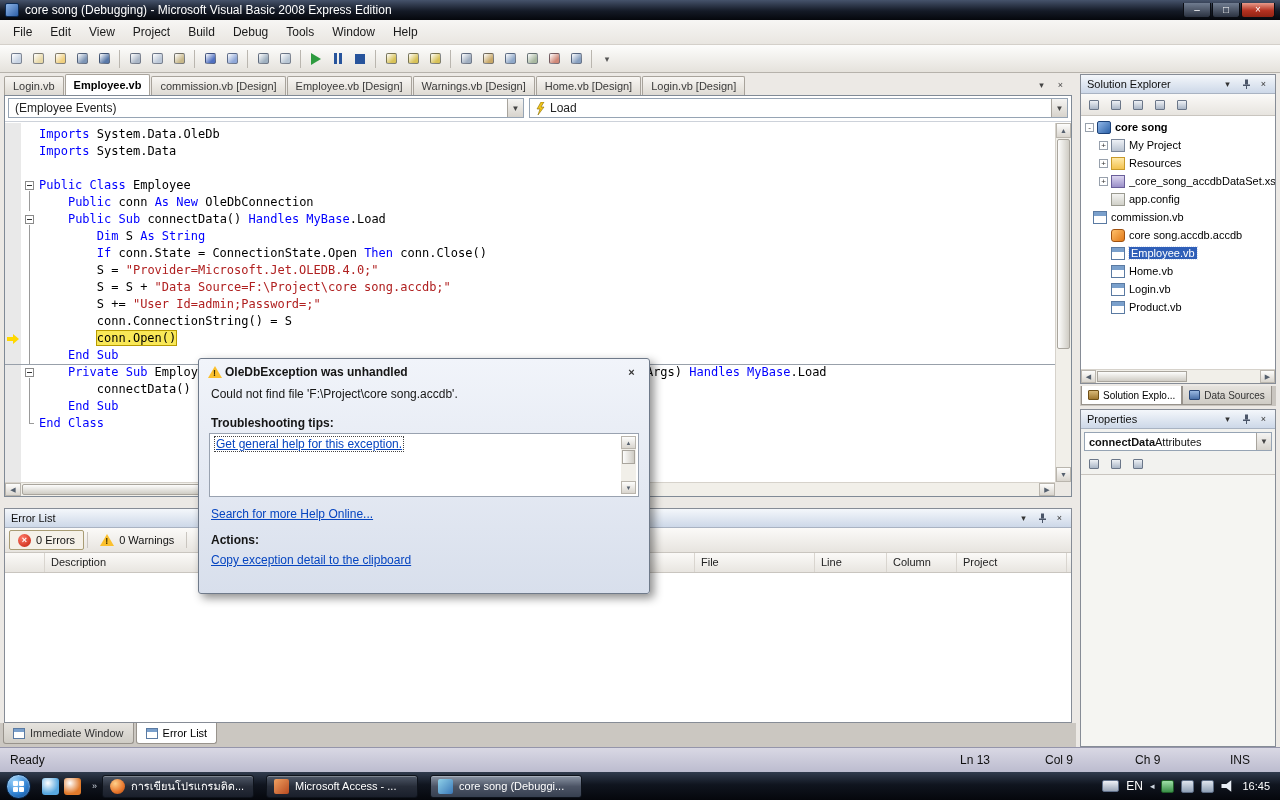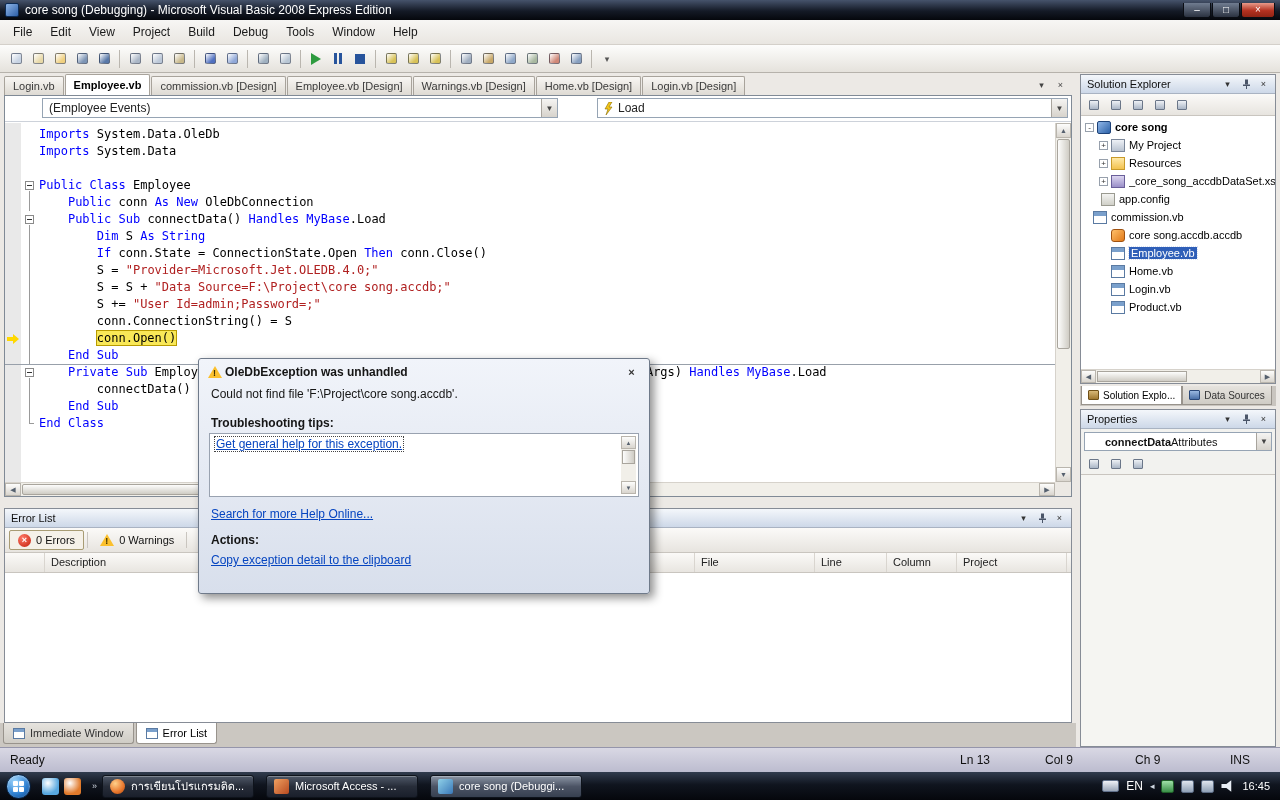--- a/index.html
+++ b/index.html
@@ -30,21 +30,21 @@
   
   .doctabs{position:absolute;left:4px;top:74px;width:1036px;height:21px;display:flex;align-items:flex-end;overflow:hidden;}
   .doctab{height:19px;padding:0 8px;display:flex;align-items:center;font-size:11px;color:#3a3a3a;background:linear-gradient(#f8f6f3,#dedad3);border:1px solid #a8a39b;border-bottom:none;border-radius:2px 2px 0 0;margin-right:1px;white-space:nowrap;flex:none;}
   .doctab.active{background:#fff;font-weight:bold;color:#000;height:21px;}
   .tabstrip-btns{position:absolute;right:212px;top:77px;display:flex;gap:4px;}
   .tabstrip-btn{width:15px;height:15px;display:flex;align-items:center;justify-content:center;font-size:9px;color:#444;}
 
   
   .editor{position:absolute;left:4px;top:95px;width:1068px;height:402px;border:1px solid #808a96;background:#fff;}
   .combos{height:26px;display:flex;border-bottom:1px solid #cdd2da;background:#fff;padding:2px 3px;gap:5px;}
-  .combo{height:20px;border:1px solid #96a4b4;display:flex;align-items:center;padding-left:6px;background:#fff;color:#222;margin-left:34px;}
+  .combo{height:20px;border:1px solid #96a4b4;display:flex;align-items:center;padding-left:6px;background:#fff;color:#222;}
   .combo.left{width:516px;}
   .combo.right{flex:1;}
   .combo .dd{margin-left:auto;width:16px;height:18px;background:linear-gradient(#f5f4f2,#d7d3cc);border-left:1px solid #a8a49d;display:flex;align-items:center;justify-content:center;font-size:8px;color:#444;}
   .bolt{margin-right:5px;display:flex;}
   .codewrap{position:absolute;left:0;top:27px;right:16px;bottom:14px;overflow:hidden;font-family:"DejaVu Sans Mono",monospace;font-size:12px;line-height:17px;background:linear-gradient(90deg,#e9e9e9 0 16px,#fff 16px);padding-top:3px;}
   .code-line{display:flex;height:17px;white-space:pre;}
   .code-line.proc-sep{box-shadow:inset 0 1px 0 #98a0aa;}
   .ind-cell{width:16px;flex:none;position:relative;}
   .fold-cell{width:18px;flex:none;position:relative;}
   .f-line{background:linear-gradient(#9a9a9a,#9a9a9a) 8px 0/1px 100% no-repeat;}
@@ -123,21 +123,21 @@
   .se-tabstrip{position:absolute;left:1080px;top:386px;width:196px;height:20px;display:flex;background:#c9c5bf;padding-left:1px;align-items:flex-start;}
   .setab{height:19px;display:flex;align-items:center;gap:4px;padding:0 6px;font-size:10px;background:linear-gradient(#e6e3de,#cfccc5);border:1px solid #98938c;border-top:none;color:#333;white-space:nowrap;}
   .setab.active{background:#fff;color:#000;}
   .setab-ico{width:11px;height:10px;border-radius:1px;flex:none;}
   .setab-ico.t1{background:linear-gradient(#d8b878,#a07830);border:1px solid #705018;}
   .setab-ico.t2{background:linear-gradient(#9ab8e0,#4a70a8);border:1px solid #2a4878;}
 
   
   .props{position:absolute;left:1080px;top:409px;width:196px;height:338px;border:1px solid #868c96;background:#f2f2ef;display:flex;flex-direction:column;}
   .obj-row{padding:3px 3px 2px;flex:none;}
-  .obj-combo{height:19px;border:1px solid #96a4b4;background:#fff;display:flex;align-items:center;font-size:11px;padding-left:20px;}
+  .obj-combo{height:19px;border:1px solid #96a4b4;background:#fff;display:flex;align-items:center;font-size:11px;padding-left:4px;}
   .obj-combo .dd{margin-left:auto;width:15px;height:17px;background:linear-gradient(#f5f4f2,#d7d3cc);border-left:1px solid #a8a49d;display:flex;align-items:center;justify-content:center;font-size:8px;color:#444;}
   .props-toolbar{height:22px;display:flex;align-items:center;gap:2px;padding:0 3px;border-bottom:1px solid #c9c5bf;flex:none;}
   .props-body{flex:1;background:#f5f5f2;}
 
   
   .exc-dialog{position:absolute;left:198px;top:358px;width:452px;height:236px;background:linear-gradient(#f1f4fa,#d8dfec);border:1px solid #6f7a8a;border-radius:3px;box-shadow:4px 4px 10px rgba(0,0,0,.45);z-index:50;font-size:12px;color:#151515;}
   .exc-title{height:25px;display:flex;align-items:center;gap:3px;padding:0 9px;font-weight:bold;}
   .exc-close{margin-left:auto;width:17px;height:15px;display:flex;align-items:center;justify-content:center;font-size:11px;color:#333;border:1px solid transparent;}
   .exc-msg{padding:3px 12px 0;}
   .exc-tips{padding:15px 12px 3px;font-weight:bold;}
@@ -462,21 +462,21 @@
       <div class="tree-row" style="padding-left: 18px;">
         <span class="expander">+</span>
         <span class="tree-ico ico-resources-folder"></span>
         <span class="tree-label">Resources</span>
       </div>
       <div class="tree-row" style="padding-left: 18px;">
         <span class="expander">+</span>
         <span class="tree-ico ico-dataset"></span>
         <span class="tree-label">_core_song_accdbDataSet.xsd</span>
       </div>
-      <div class="tree-row" style="padding-left: 8px; text-align: right;">
+      <div class="tree-row" style="padding-left: 18px; text-align: right;">
         <span class="expander empty"></span>
         <span class="tree-ico ico-config-file"></span>
         <span class="tree-label">app.config</span>
       </div>
       <div class="tree-row" style=" text-align: center;">
         <span class="expander empty"></span>
         <span class="tree-ico ico-vb-form"></span>
         <span class="tree-label">commission.vb</span>
       </div>
       <div class="tree-row" style="padding-left: 18px;">

